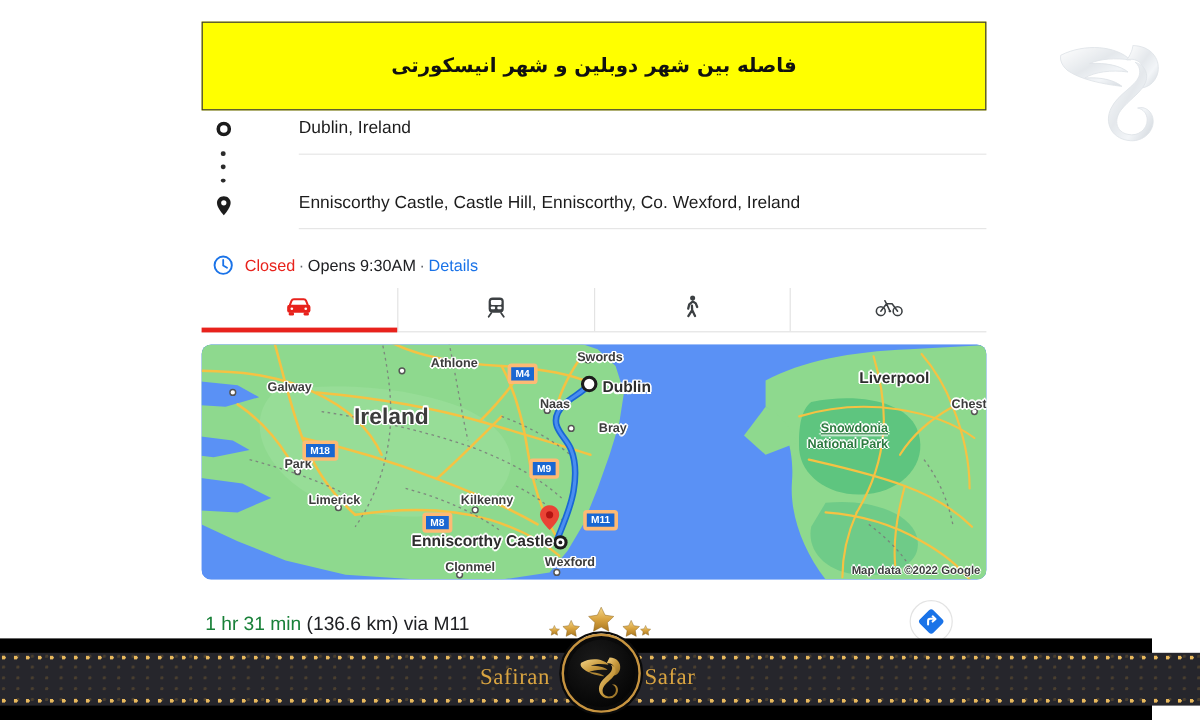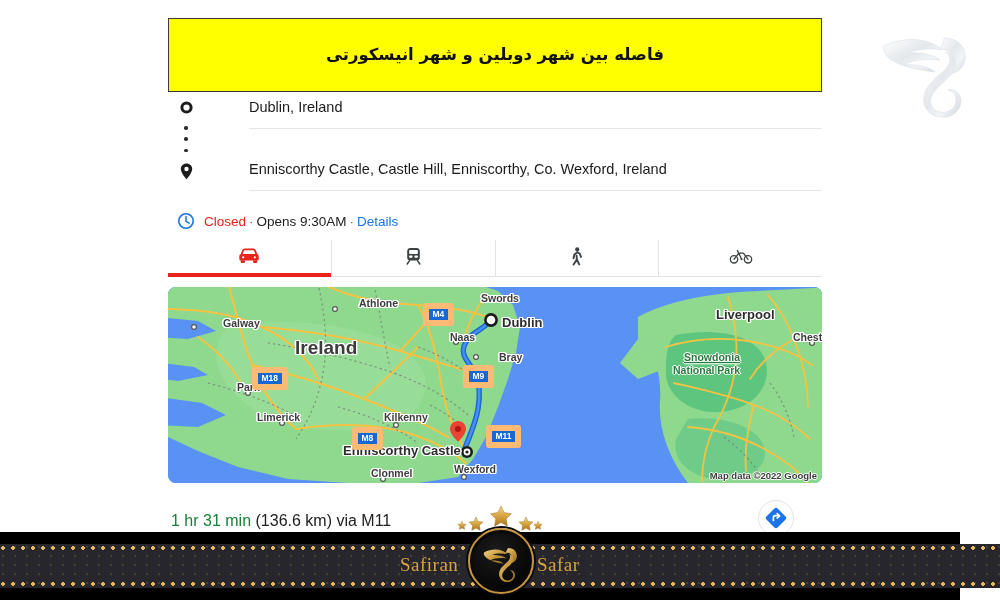--- a/index.html
+++ b/index.html
@@ -116,21 +116,21 @@
   .mlabel.city { font-size: 10.5px; font-weight: bold; color: #3c3c3c; }
   .mlabel.big  { font-size: 19px;   font-weight: bold; color: #3c3c3c; }
   .mlabel.major{ font-size: 13px;   font-weight: bold; color: #2d2d2d; }
   .mlabel.park { font-size: 10.5px; font-weight: bold; color: #2b7a3f;
                  text-shadow: -1.3px 0 #fff,1.3px 0 #fff,0 -1.3px #fff,0 1.3px #fff; }
   .shield {
     position: absolute;
     background: #1967d2; color: #fff;
     font-size: 8.5px; font-weight: bold;
     border-radius: 3px; padding: 1px 3.5px;
-    border: 6px solid #fdba74;
+    border: 3px solid #fdba74;
     line-height: 1.1;
   }
   #map-attrib {
     position: absolute; right: 5px; bottom: 2px;
     font-size: 9.5px; color: #3c3c3c; font-weight: bold;
     text-shadow: -1px 0 #fff,1px 0 #fff,0 -1px #fff,0 1px #fff;
   }
 
   
   #summary {
@@ -410,21 +410,21 @@
         <div class="mlabel city" style="left: 216px; top: 124px;">Kilkenny</div>
         <div class="mlabel city" style="left: 203px; top: 180px;">Clonmel</div>
         <div class="mlabel city" style="left: 286px; top: 176px;">Wexford</div>
         <div class="mlabel major" style="left: 175px; top: 156px;">Enniscorthy Castle</div>
         <div class="mlabel major" style="left: 548px; top: 20px;">Liverpool</div>
         <div class="mlabel city" style="left: 625px; top: 44px;">Chester</div>
         <div class="mlabel park" style="left: 516px; top: 64px; text-decoration: underline;">Snowdonia</div>
         <div class="mlabel park" style="left: 505px; top: 77px;">National Park</div>
         <div class="shield" style="left: 255px; top: 16px;">M4</div>
         <div class="shield" style="left: 84px; top: 80px;">M18</div>
-        <div class="shield" style="left: 273px; top: 78px; margin-left: 22px;">M9</div>
+        <div class="shield" style="left: 273px; top: 95px;">M9</div>
         <div class="shield" style="left: 184px; top: 140px;">M8</div>
         <div class="shield" style="left: 318px; top: 138px;">M11</div>
       </div>
     <div id="map-attrib">Map data ©2022 Google</div>
   </div>
 
   <div id="summary">
     <div id="duration-line">
       <span class="dur">1 hr 31 min</span>
       <span>(136.6 km) via M11</span>

